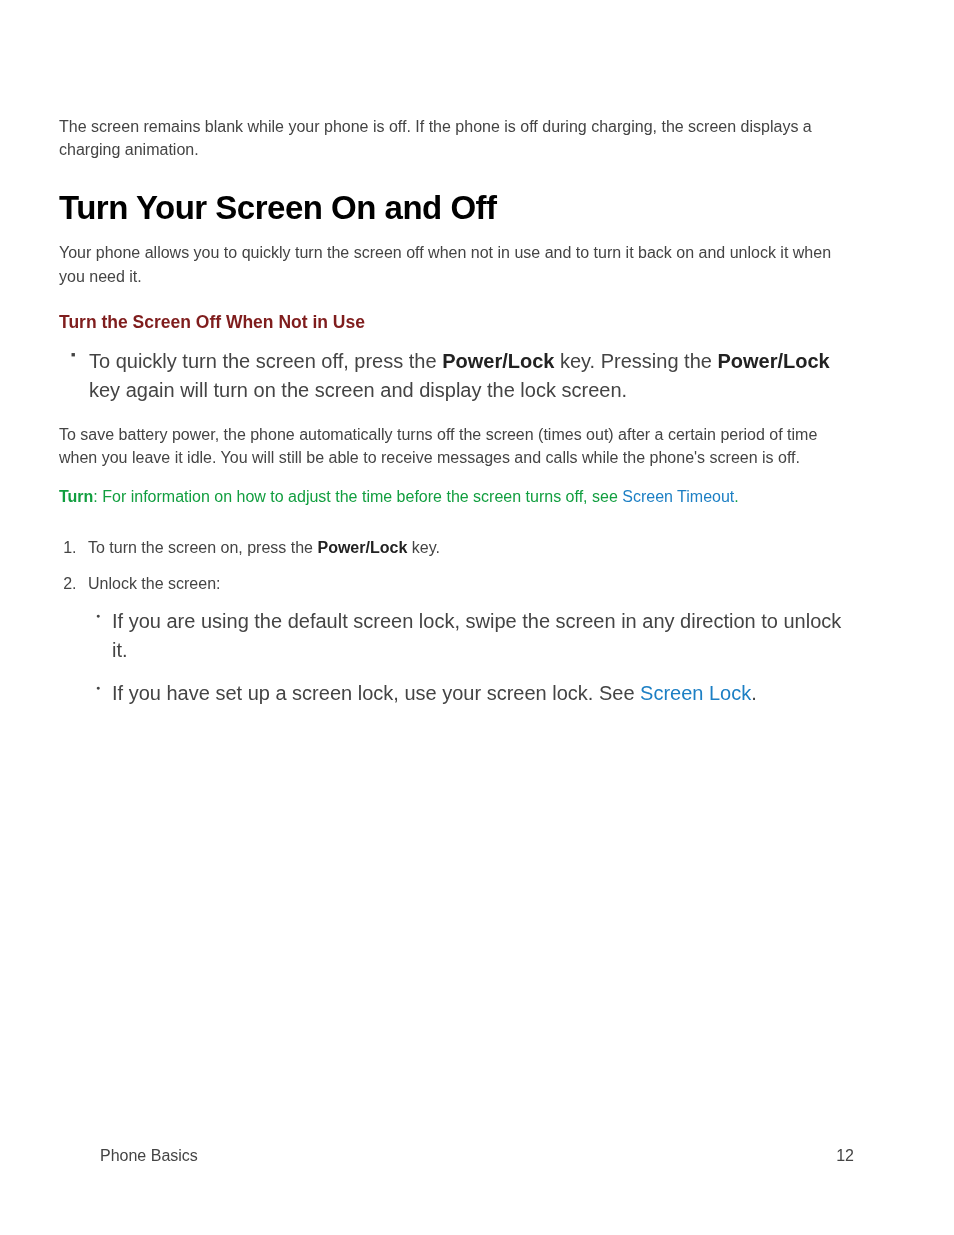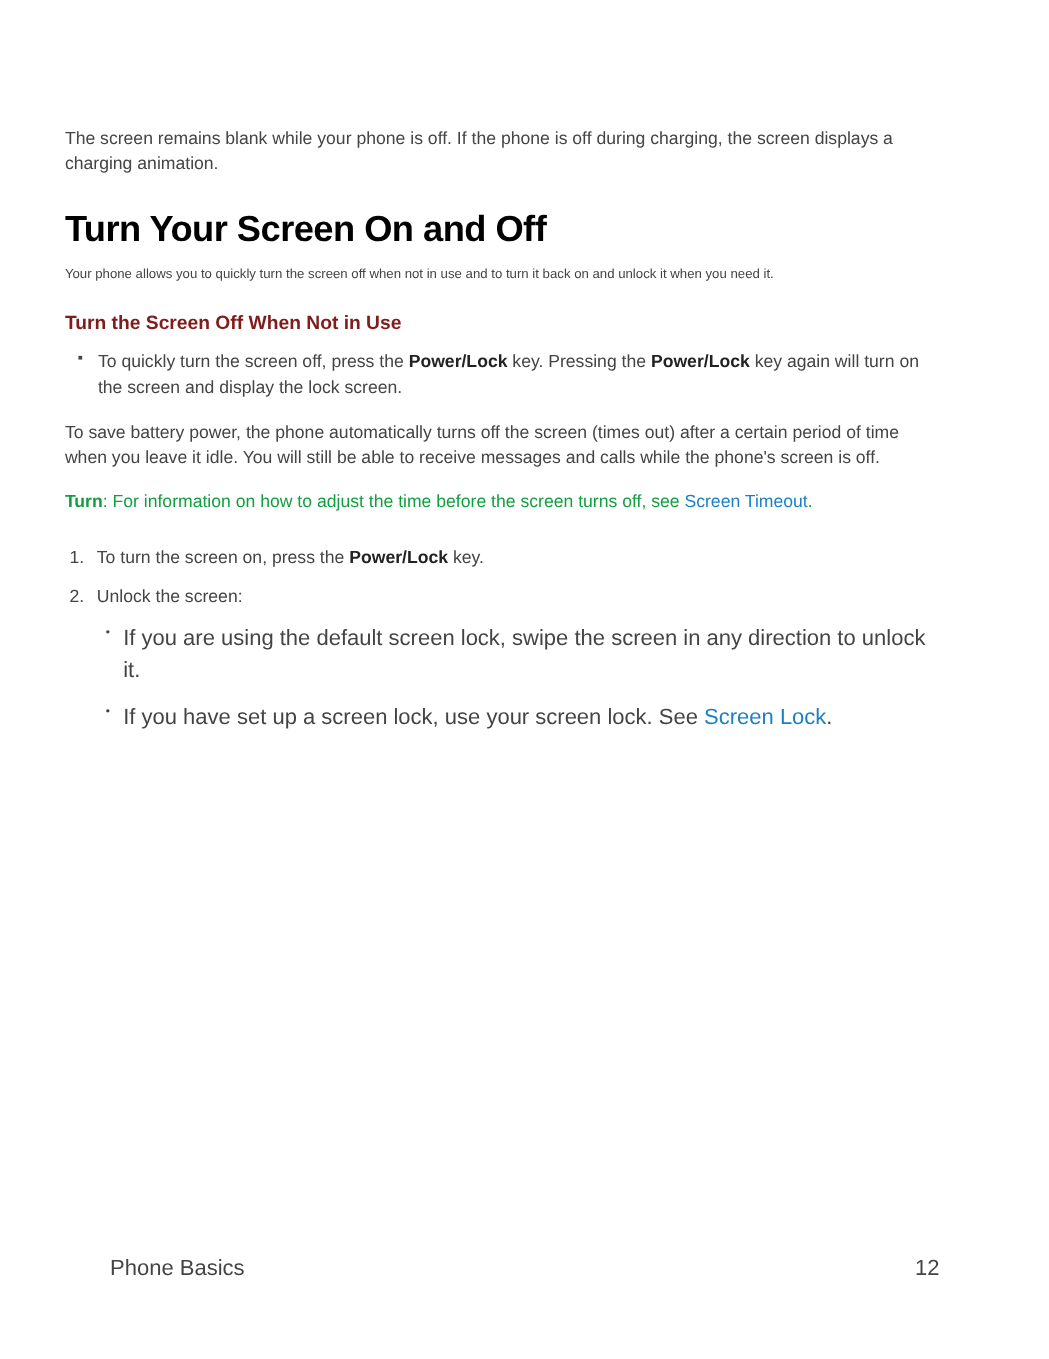--- a/index.html
+++ b/index.html
@@ -26,40 +26,40 @@
     }
     h1.main-heading {
       font-family: Arial, "Arial Black", sans-serif;
       font-weight: 900;
       font-size: 33px;
       color: #000;
       margin-bottom: 14px;
       letter-spacing: -0.5px;
     }
     .sub-para {
-      font-size: 12px;
+      font-size: 16px;
       line-height: 1.45;
       color: #444;
       margin-bottom: 24px;
     }
     h2.section-heading {
       font-family: Arial, sans-serif;
       font-weight: 700;
       font-size: 17.5px;
       color: #7f1d1d;
       margin-bottom: 14px;
     }
     ul.square-list {
       list-style: none;
       padding-left: 30px;
       margin-bottom: 18px;
     }
     ul.square-list li {
       position: relative;
-      font-size: 16px;
+      font-size: 20px;
       line-height: 1.45;
       color: #444;
       margin-bottom: 10px;
     }
     ul.square-list li::before {
       content: "■";
       position: absolute;
       left: -18px;
       top: 3px;
       font-size: 7px;
@@ -115,21 +115,21 @@
       font-size: 7px;
       color: #444;
     }
     .footer {
       position: absolute;
       bottom: 70px;
       left: 100px;
       right: 100px;
       display: flex;
       justify-content: space-between;
-      font-size: 20px;
+      font-size: 16px;
       color: #444;
       text-align: right;
     }
     .bold {
       font-weight: 700;
       color: #222;
     }
   </style>
 </head>
 <body>

